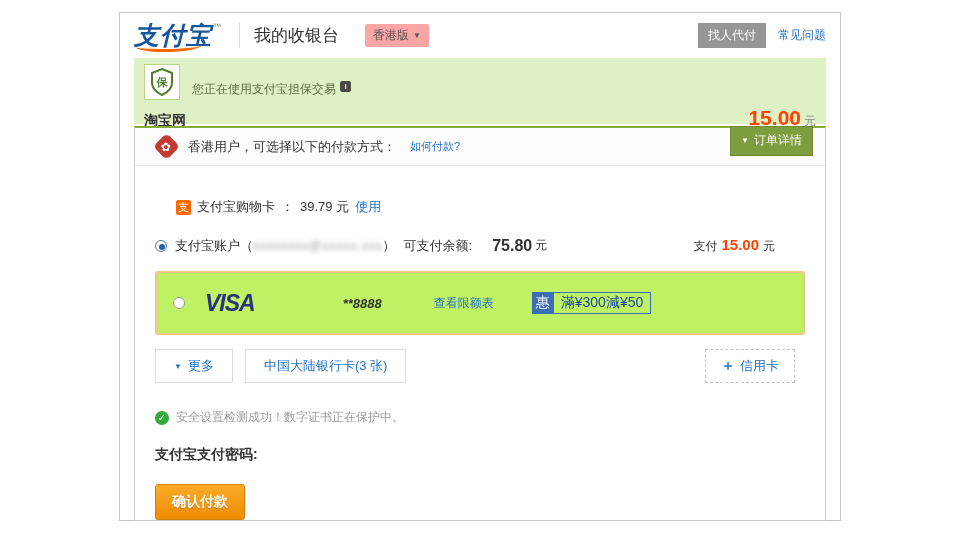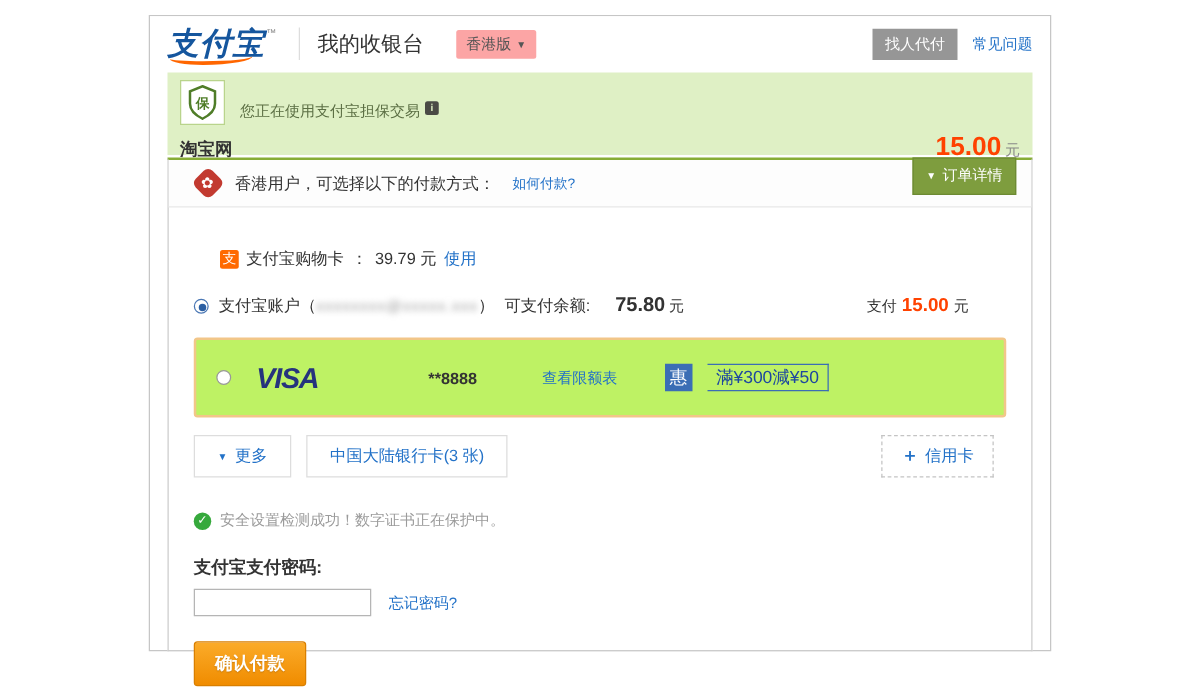--- a/index.html
+++ b/index.html
@@ -53,25 +53,25 @@
   .radio.checked::after { content:""; position:absolute; left:3px; top:3px; width:6px; height:6px; border-radius:50%; background:#2b5fa3; }
   .blurred-email { color:#9a9a9a; filter:blur(2.5px); font-size:12px; letter-spacing:1px; }
   .balance-label { margin-left:8px; }
   .balance-val { font-size:16px; font-weight:bold; margin-left:20px; }
   .unit-sm { font-size:12px; color:#333; margin-left:3px; }
   .pay-right { margin-left:auto; margin-right:30px; display:flex; align-items:baseline; gap:4px; font-size:12px; color:#333; }
   .pay-amt { color:#ff4200; font-size:15px; font-weight:bold; }
 
   .visa-row { margin-top:16px; border:2px solid #f2c689; border-radius:3px; height:64px; display:flex; align-items:center; padding:0 16px; background:#bef264; }
   .visa-logo { font-size:23px; font-weight:bold; font-style:italic; color:#26337d; letter-spacing:-1px; margin-left:12px; cursor:pointer; }
-  .card-mask { font-size:13px; color:#333; font-weight:bold; margin-left:88px; }
+  .card-mask { font-size:13px; color:#333; font-weight:bold; margin-left:88px;font-style:italic; }
   .limit-link { font-size:12px; margin-left:52px; }
   .promo { display:flex; align-items:stretch; margin-left:38px; height:22px; }
   .promo-icon { width:22px; background:#3b6eb5; color:#fff; font-size:14px; display:flex; align-items:center; justify-content:center; }
-  .promo-box { border:1px solid #3b6eb5; border-left:none; display:flex; align-items:center; padding:0 7px; font-size:14px; color:#1d47a0;margin-left:12px; }
+  .promo-box { border:1px solid #3b6eb5; border-left:none; display:flex; align-items:center; padding:0 7px; font-size:14px; color:#1d47a0; }
 
   .btn-row { margin-top:14px; display:flex; align-items:center; gap:12px; }
   .lite-btn { border:1px solid #ddd; background:#fff; color:#2372c8; font-size:13px; padding:7px 18px; display:flex; align-items:center; gap:6px; cursor:pointer; }
   .lite-btn .arr { font-size:8px; }
   .dashed-btn { margin-left:auto; margin-right:10px; border:1px dashed #c4c4c4; background:#fff; color:#2372c8; font-size:13px; padding:7px 15px; display:flex; align-items:center; gap:5px; cursor:pointer; }
   .plus-glyph { font-weight:bold; font-size:14px; }
 
   .security-row { margin-top:26px; display:flex; align-items:center; gap:7px; }
   .check-icon { width:14px; height:14px; border-radius:50%; background:#36a93c; color:#fff; font-size:10px; line-height:14px; text-align:center; }
   .security-text { font-size:12px; color:#9b9b9b; }
@@ -197,23 +197,19 @@
       </div>
 
       
       <div class="security-row">
         <span class="check-icon">✓</span>
         <span class="security-text">安全设置检测成功！数字证书正在保护中。</span>
       </div>
 
       
       <div class="pwd-label">支付宝支付密码:</div>
-      <div class="pwd-row">
-        <input type="password" class="pwd-input" value="" style="">
-        <a class="link forgot">忘记密码?</a>
-      </div>
 
       
       <button class="confirm-btn">确认付款</button>
 
     </div>
   </div>
 </div>
 
 </body></html>

